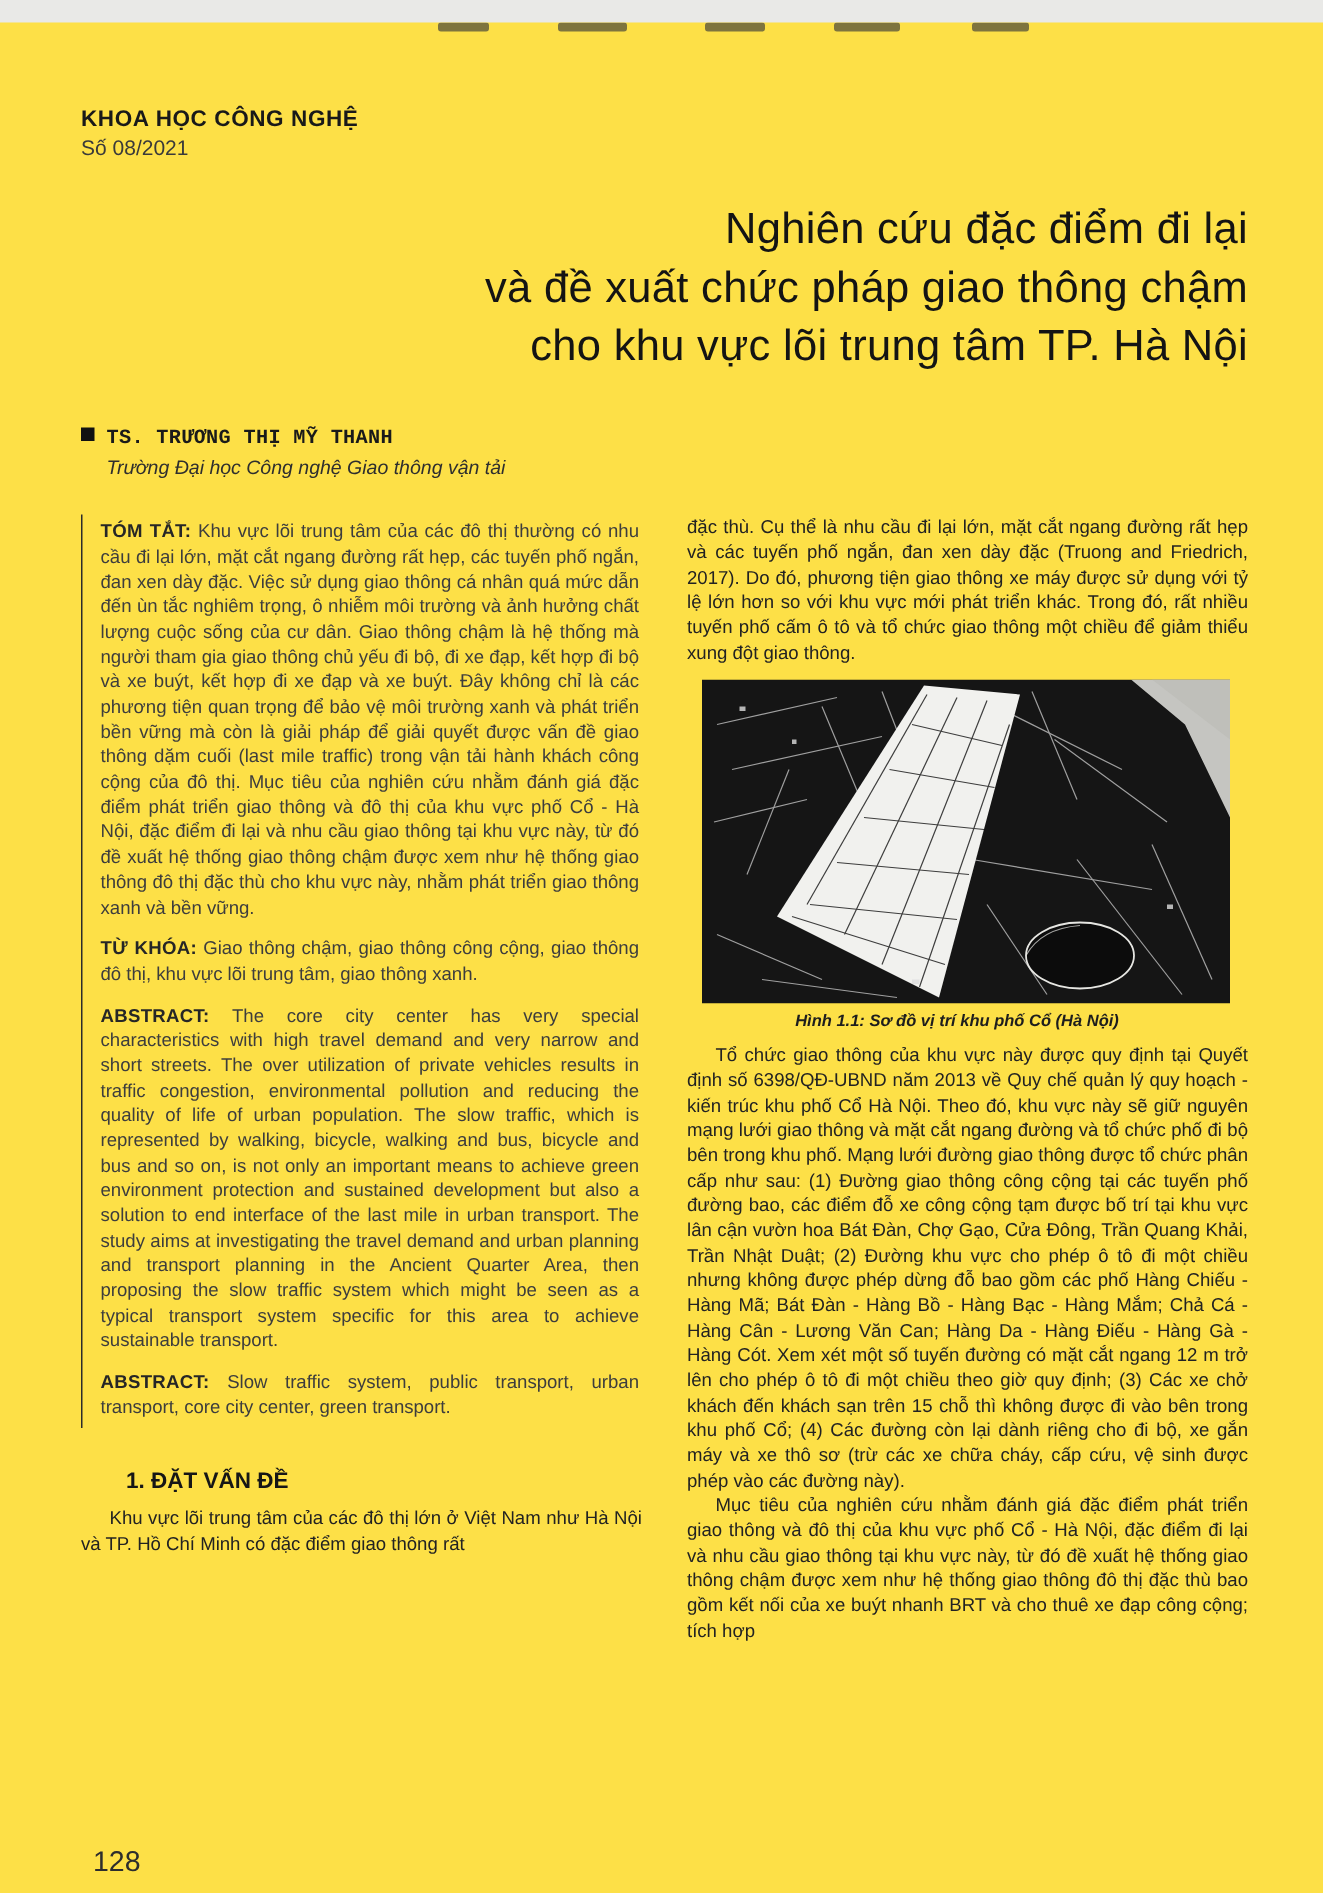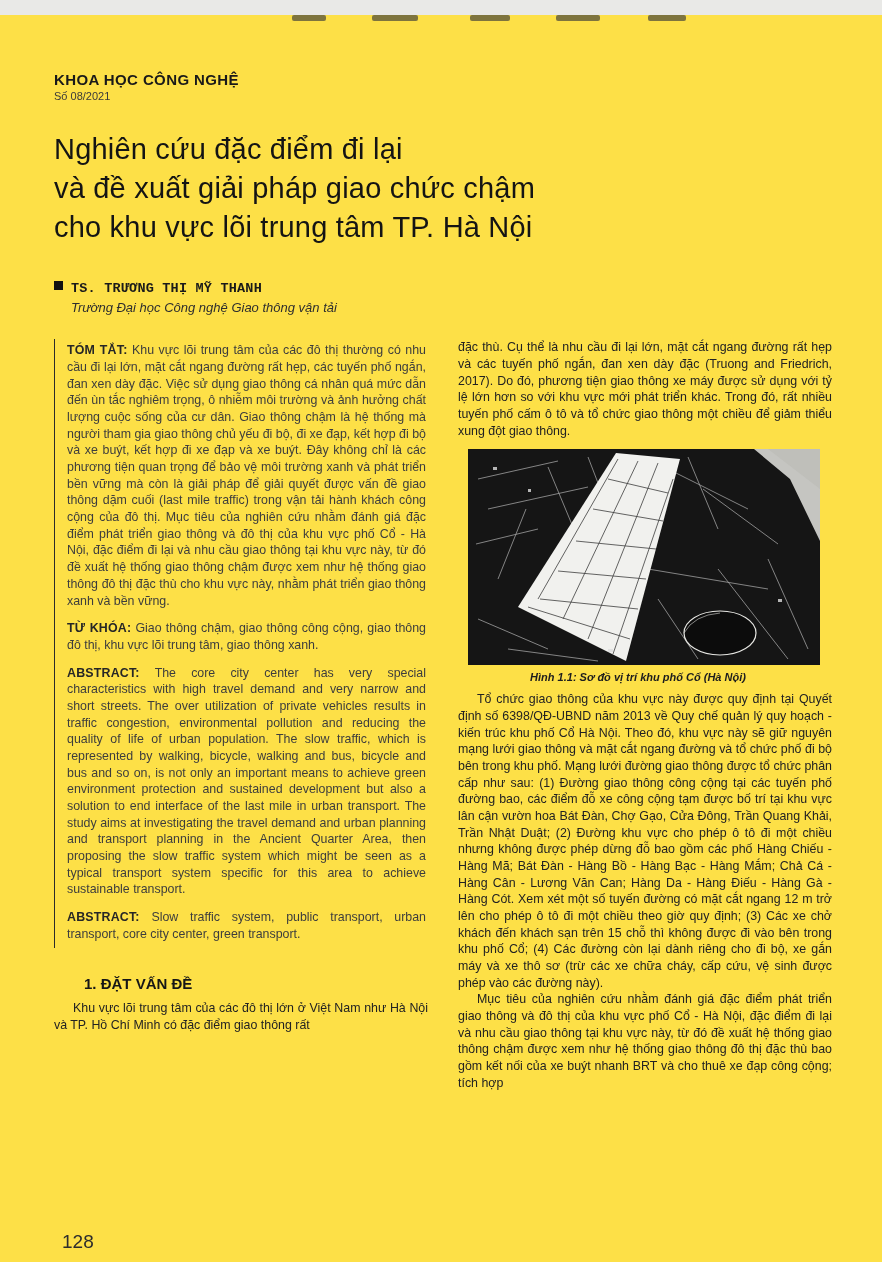--- a/index.html
+++ b/index.html
@@ -12,23 +12,23 @@
     padding:56px 50px 0 54px;
     font-family:"Liberation Sans","DejaVu Sans",sans-serif;
     color:#1e1e1e;
     overflow:hidden;
   }
   
   .artifacts{position:absolute;top:0;left:0;width:100%;height:10px;}
   .artifacts span{position:absolute;top:0;height:6px;background:#3a3a3a;border-radius:2px;opacity:.65;}
 
   .journal-name{font-size:15px;font-weight:bold;letter-spacing:.4px;color:#191919;}
-  .issue{font-size:11px;color:#3a3a3a;margin-top:2px;}
+  .issue{font-size:14px;color:#3a3a3a;margin-top:2px;}
 
-  .title{margin:28px 0 0 0;font-size:29px;line-height:1.35;font-weight:500;color:#141414;letter-spacing:.2px;}
+  .title{margin:28px 0 0 0;font-size:29px;line-height:1.35;font-weight:500;color:#141414;letter-spacing:.2px;text-align:right;}
 
   .author-row{margin-top:34px;display:flex;align-items:flex-start;gap:8px;font-family:Liberation Mono, monospace;}
   .author-bullet{width:9px;height:9px;background:#111;display:inline-block;flex:0 0 auto;}
   .author-name{font-size:13.5px;font-weight:bold;color:#1a1a1a;letter-spacing:.2px;}
   .affiliation{font-size:13px;font-style:italic;color:#2e2e2e;margin:4px 0 0 17px;}
 
   .cols{display:flex;gap:30px;margin-top:24px;justify-content:flex-end;}
   .col{width:374px;font-size:12.4px;line-height:1.345;text-align:justify;color:#222;}
 
   .abstract-box{
@@ -67,21 +67,21 @@
     <span style="left:648px;width:38px;"></span>
   </div>
 
   <header>
     <div class="journal-name">KHOA HỌC CÔNG NGHỆ</div>
     <div class="issue">Số 08/2021</div>
   </header>
 
   <h1 class="title">
     <div>Nghiên cứu đặc điểm đi lại</div>
-    <div>và đề xuất giải pháp giao chức chậm</div>
+    <div>và đề xuất chức pháp giao thông chậm</div>
     <div>cho khu vực lõi trung tâm TP. Hà Nội</div>
   </h1>
 
   <div class="author-row">
     <span class="author-bullet"></span>
     <span class="author-name">TS. TRƯƠNG THỊ MỸ THANH</span>
   </div>
   <div class="affiliation">Trường Đại học Công nghệ Giao thông vận tải</div>
 
   <div class="cols">

